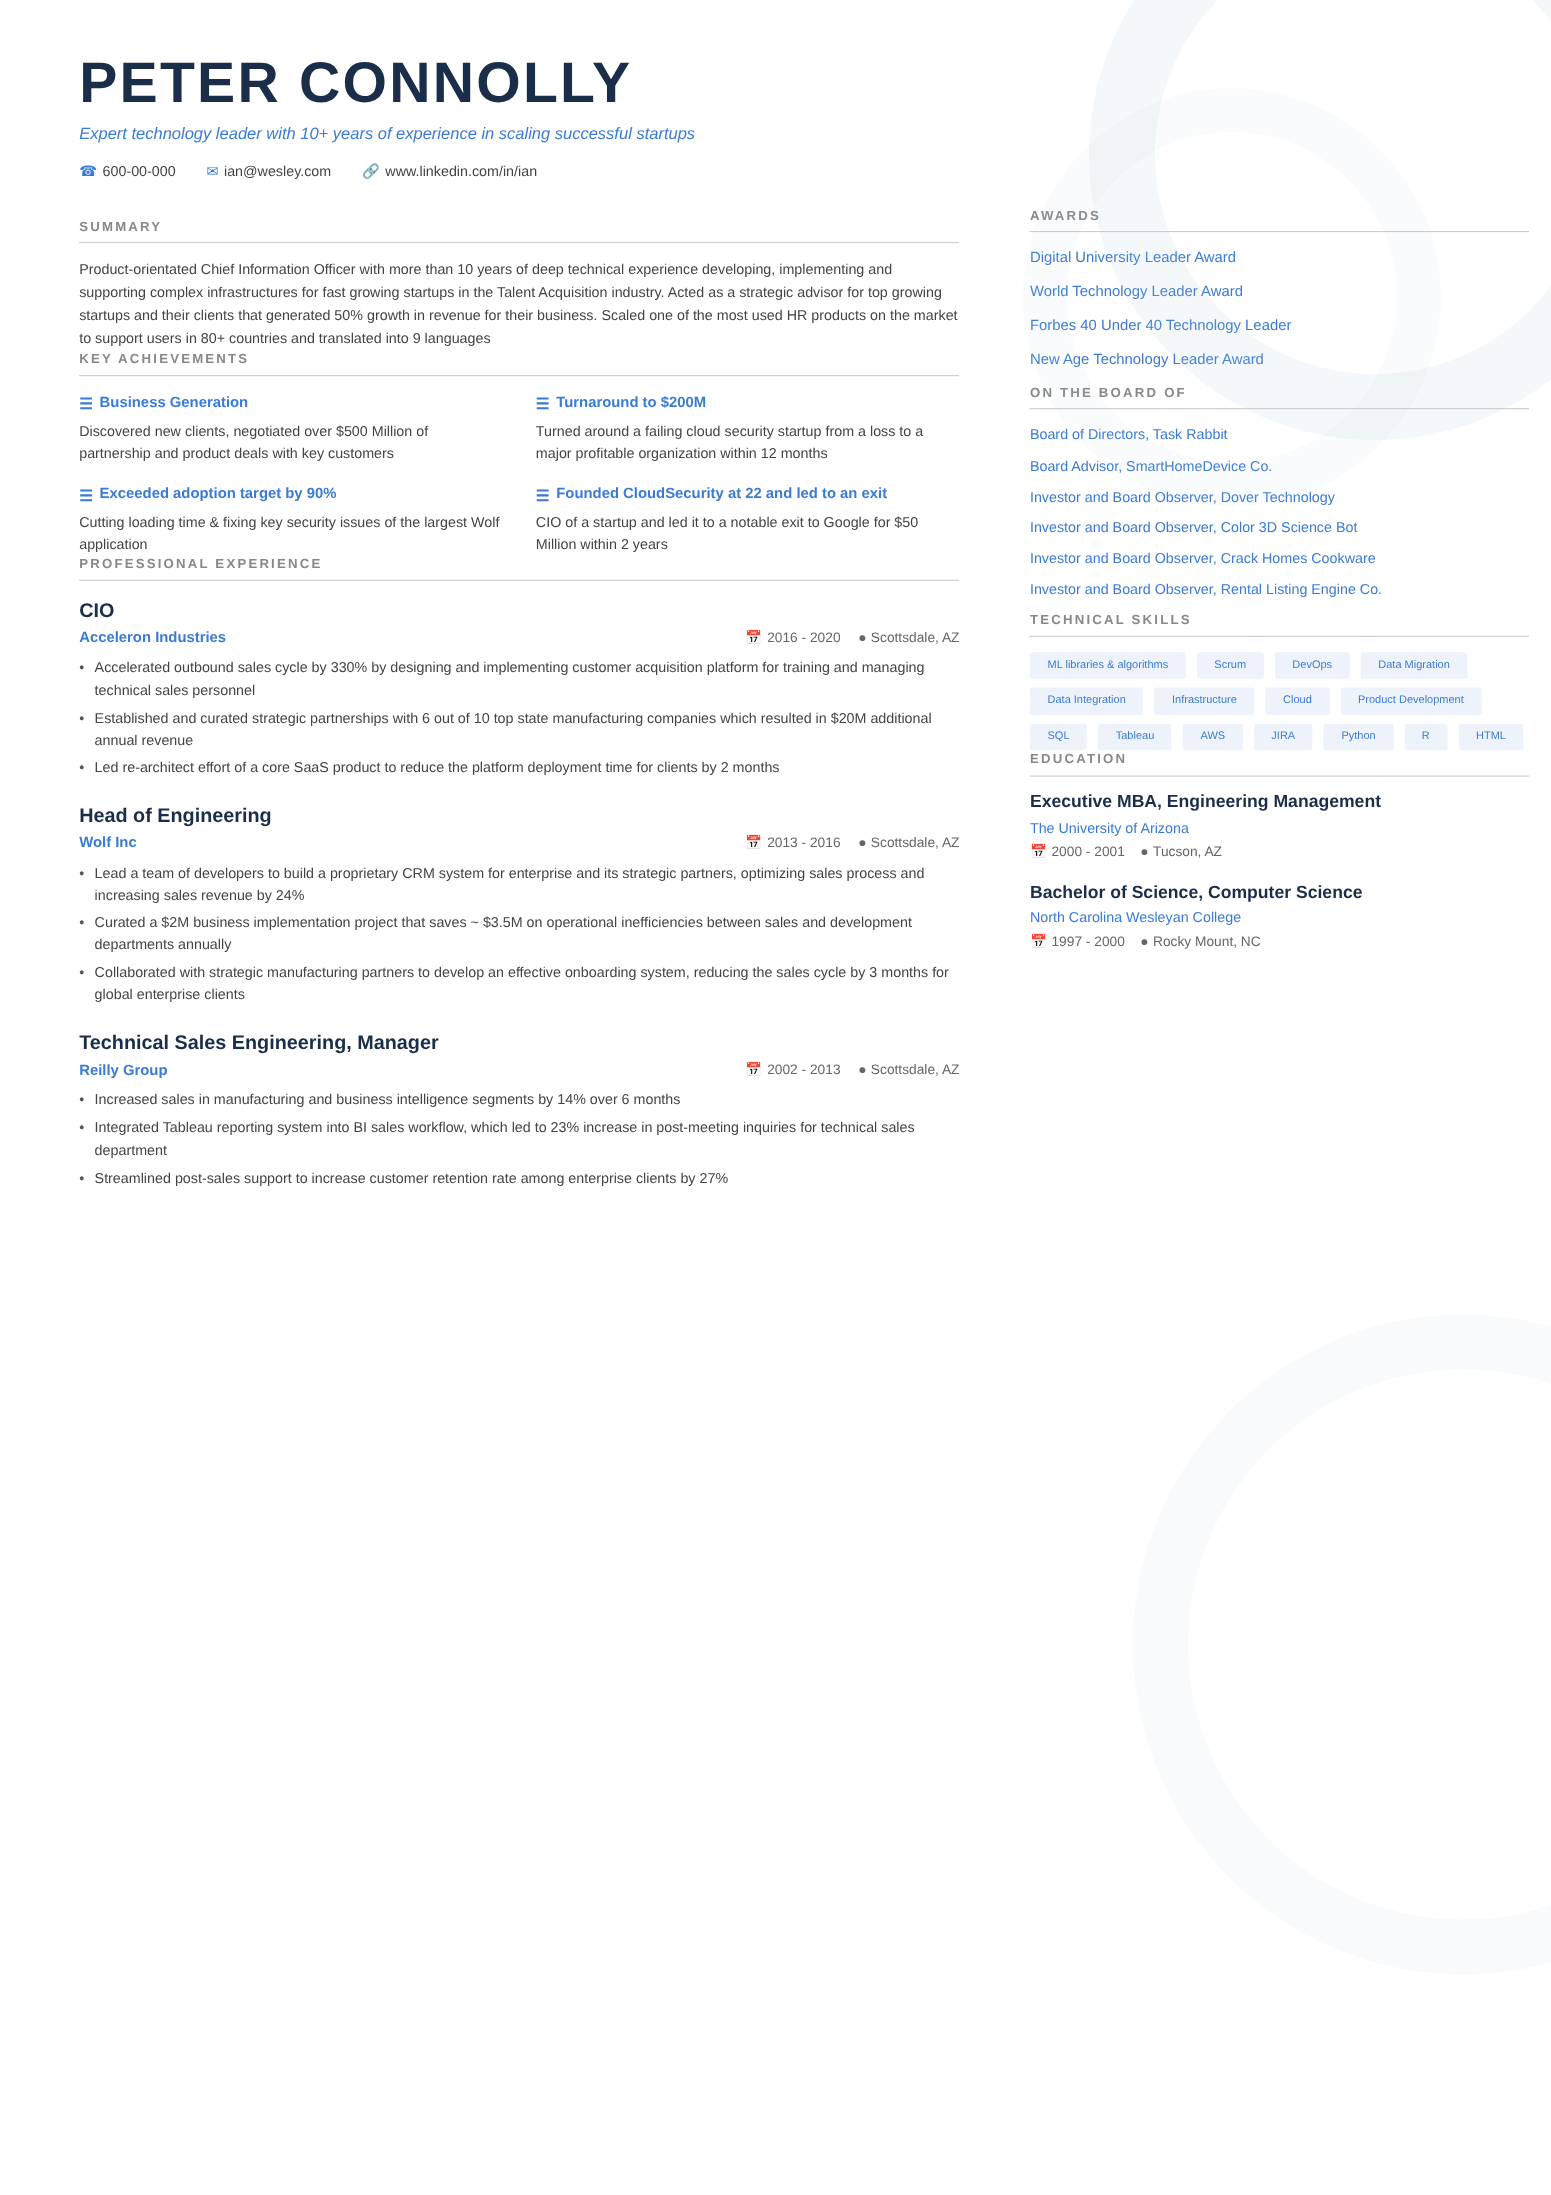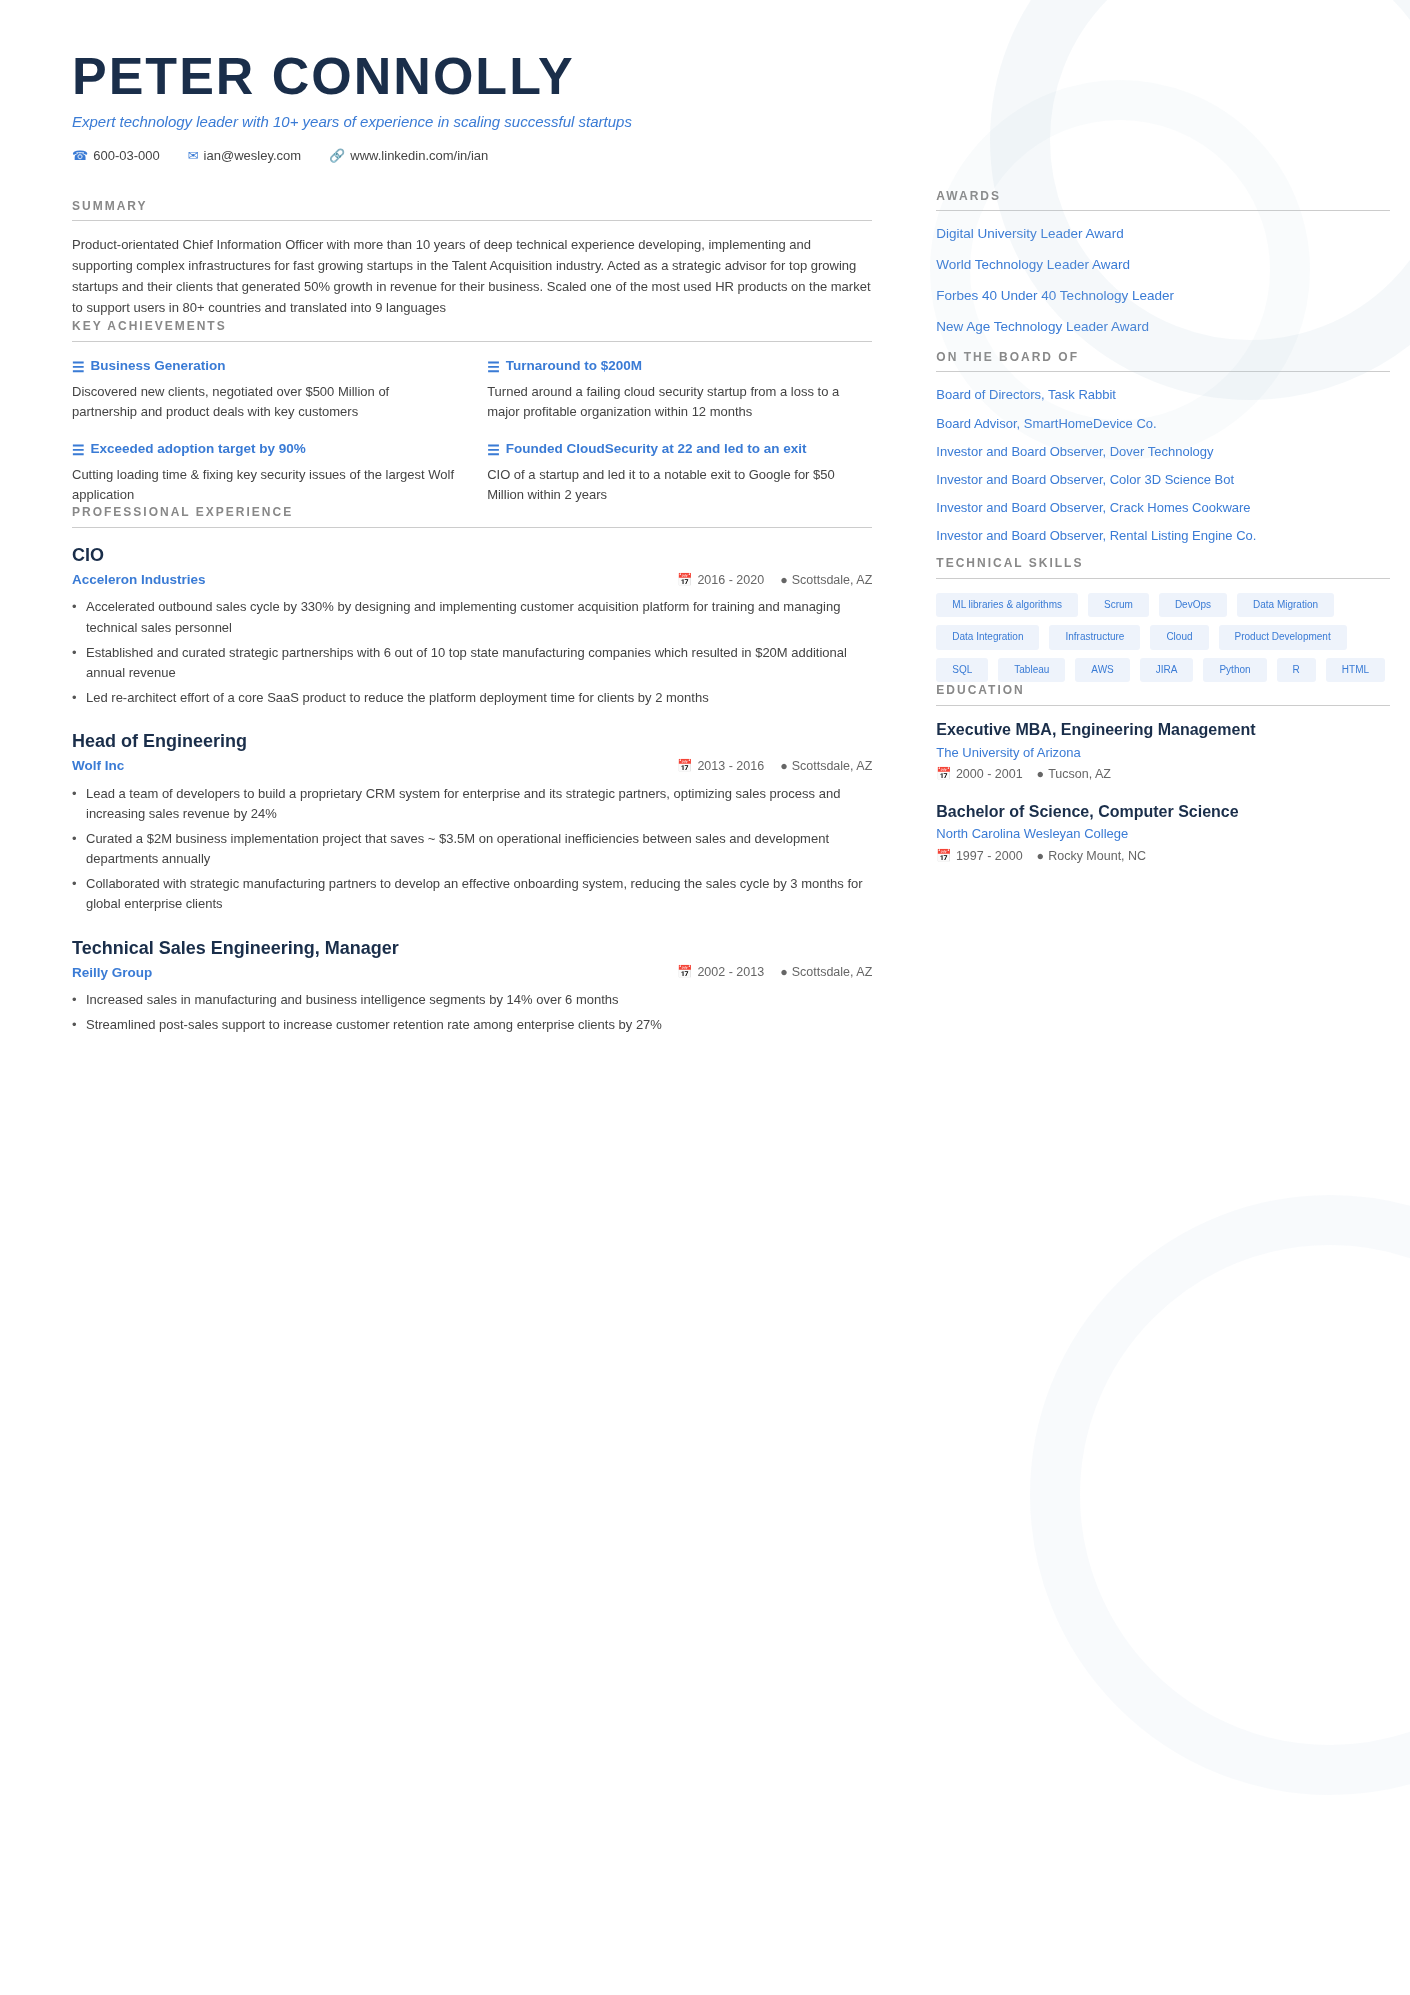--- a/index.html
+++ b/index.html
@@ -255,21 +255,21 @@
   <div class="deco-circle deco-circle-3"></div>
 
   <div class="left-col">
 
     <div>
       <h1 class="name">PETER CONNOLLY</h1>
       <div class="tagline">Expert technology leader with 10+ years of experience in scaling successful startups</div>
       <div class="contact-row">
         <div class="contact-item">
           <span class="contact-icon">☎</span>
-          <span>600-03-000</span>
+          <span>600-00-000</span>
         </div>
         <div class="contact-item">
           <span class="contact-icon">✉</span>
           <span>ian@wesley.com</span>
         </div>
         <div class="contact-item">
           <span class="contact-icon">🔗</span>
           <span>www.linkedin.com/in/ian</span>
         </div>
       </div>
@@ -376,20 +376,21 @@
               <span>2002 - 2013</span>
             </span>
             <span>
               <span>●</span>
               <span>Scottsdale, AZ</span>
             </span>
           </div>
         </div>
         <ul class="job-bullets">
           <li>Increased sales in manufacturing and business intelligence segments by 14% over 6 months</li>
+          <li>Integrated Tableau reporting system into BI sales workflow, which led to 23% increase in post-meeting inquiries for technical sales department</li>
           <li>Streamlined post-sales support to increase customer retention rate among enterprise clients by 27%</li>
         </ul>
       </div>
 
     </div>
   </div>
 
   <div class="right-col">
 
     <div style="margin-top:140px;">

